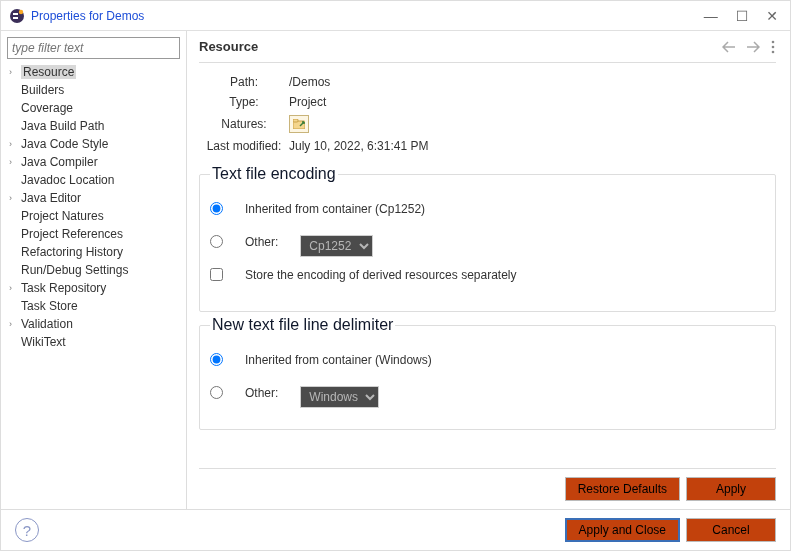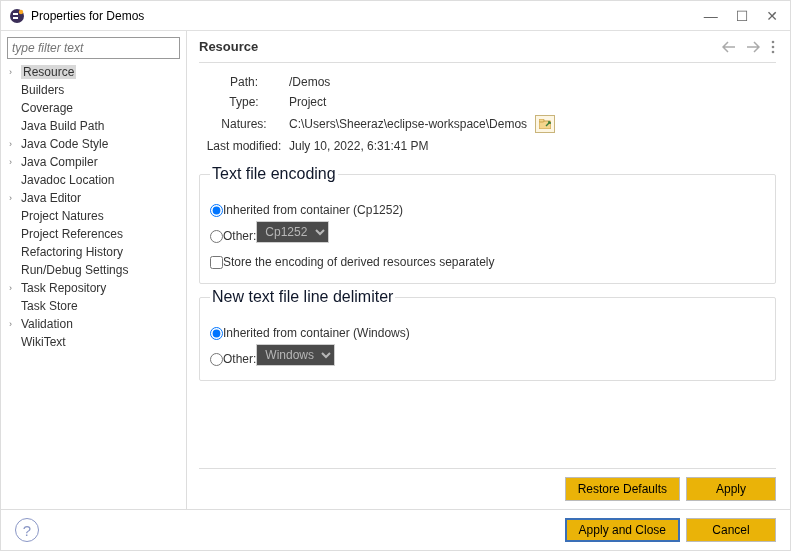--- a/index.html
+++ b/index.html
@@ -15,21 +15,21 @@
   border: 1px solid #ddd;
 }
 .titlebar {
   height: 30px;
   display: flex;
   align-items: center;
   padding: 0 8px;
   border-bottom: 1px solid #e0e0e0;
 }
 .titlebar .app-icon { width: 16px; height: 16px; margin-right: 6px; }
-.titlebar .title { flex: 1; color: #000000; font-size: 12px; }
+.titlebar .title { flex: 1; color: #1d4ed8; font-size: 12px; }
 .win-controls { display: flex; gap: 18px; margin-right: 4px; }
 .win-controls span { color: #666; cursor: pointer; font-size: 14px; }
 .body { flex: 1; display: flex; overflow: hidden; }
 .sidebar {
   width: 186px;
   border-right: 1px solid #ddd;
   display: flex;
   flex-direction: column;
   padding: 6px 6px 0 6px;
 }
@@ -97,23 +97,23 @@
 }
 fieldset {
   border: 1px solid #ddd;
   border-radius: 2px;
   margin-top: 4px;
   padding: 8px 10px 10px 10px;
 }
 legend { font-size: 16px; color: #0f172a; padding: 0 2px; }
 .radio-row, .check-row {
   display: flex;
-  align-items: flex-end;
-  gap: 0;
-  margin: 4px 0;
+  align-items: flex-start;
+  gap: 22px;
+  margin: 11px 0;
   height: 22px;
 }
 input[type=radio], input[type=checkbox] { margin: 0; }
 select {
   height: 22px;
   border: 1px solid #bbb;
   background: #000000;
   color: #888;
   font-size: 12px;
   padding: 0 4px;
@@ -142,21 +142,21 @@
   display: flex;
   align-items: center;
   justify-content: center;
   cursor: pointer;
 }
 .footer .spacer { flex: 1; }
 button {
   height: 24px;
   min-width: 90px;
   padding: 0 12px;
-  background: #eab308;
+  background: #c2410c;
   border: 1px solid #bbb;
   font-size: 12px;
   cursor: pointer;
 }
 button.primary { border: 2px solid #3a6fb7; }
 </style>
 </head>
 <body>
 
 <div class="titlebar">
@@ -253,21 +253,20 @@
       </div>
     </div>
 
     <div class="info-grid">
       <div>Path:</div>
       <div class="val">/Demos</div>
       <div>Type:</div>
       <div class="val">Project</div>
       <div>Natures:</div>
       <div class="val">
-        <span>C:\Users\Sheeraz\eclipse-workspace\Demos</span>
         <span class="loc-icon">
           <svg width="12" height="10" viewBox="0 0 12 10">
               <rect x="0" y="2" width="12" height="8" rx="1" fill="#f4d58d" stroke="#c9a14a"></rect>
               <rect x="0" y="0" width="5" height="3" rx="1" fill="#f4d58d" stroke="#c9a14a"></rect>
               <path d="M7 7l4-4" stroke="#3a7d3a" stroke-width="1.5"></path>
               <path d="M11 3h-2M11 3v2" stroke="#3a7d3a" stroke-width="1.5"></path>
             </svg>
         </span>
       </div>
       <div>Last modified:</div>

